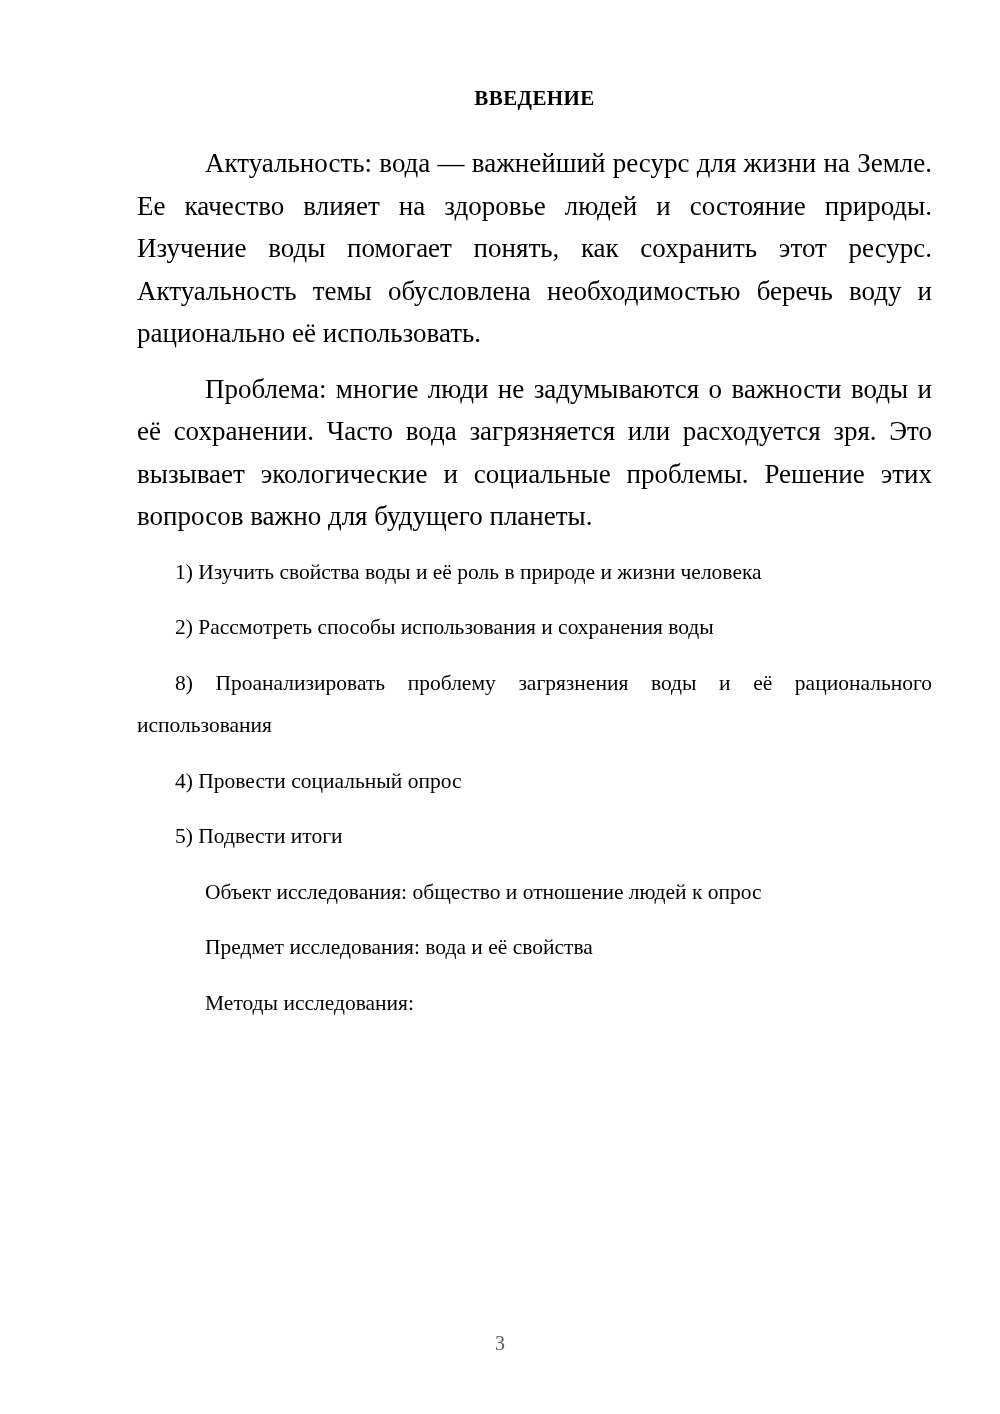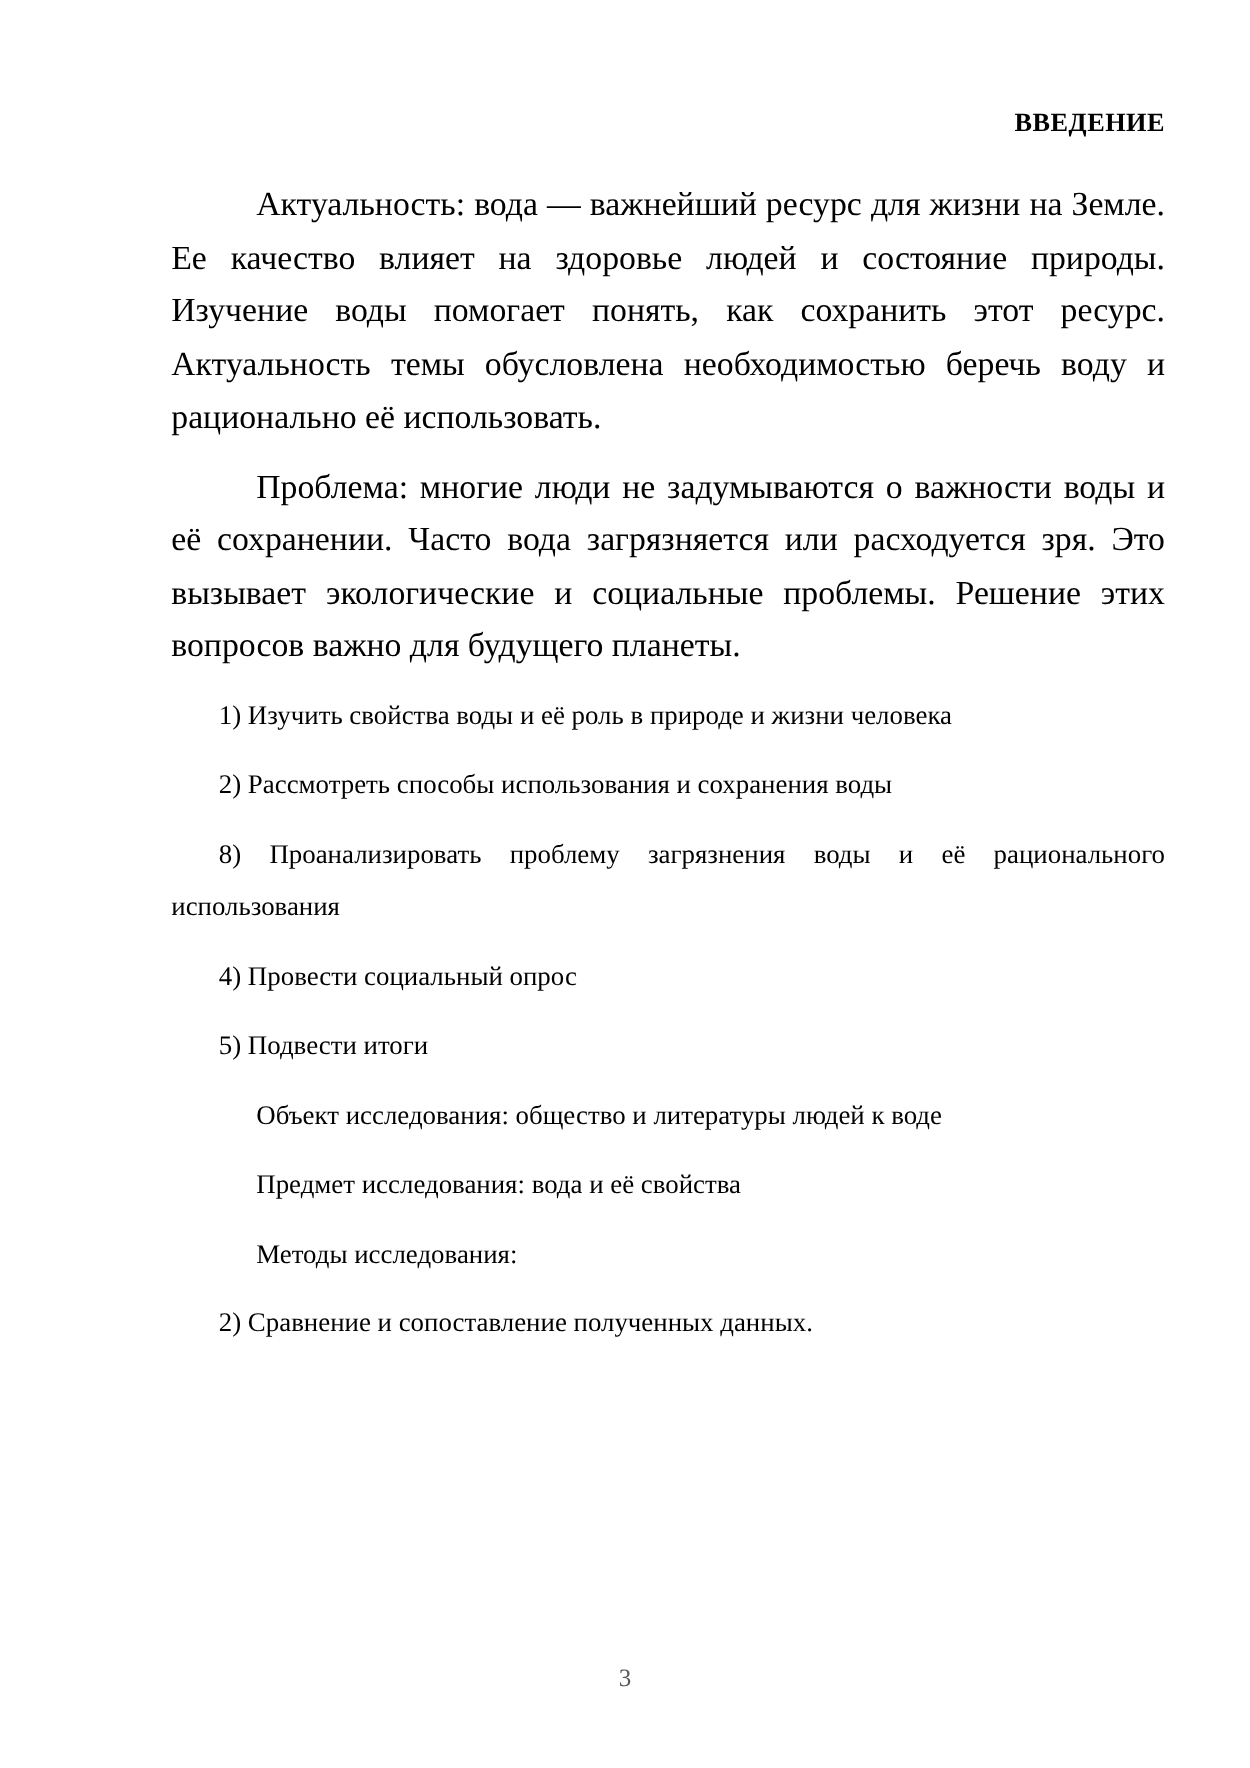--- a/index.html
+++ b/index.html
@@ -24,21 +24,21 @@
   }
   .content {
     position: absolute;
     left: 137px;
     top: 88px;
     width: 795px;
   }
   .doc-title {
     font-size: 21px;
     font-weight: bold;
-    text-align: right;
+    text-align: center;
     letter-spacing: 0.4px;
     line-height: 1.0;
     margin: 0 0 33px 0;
   }
   p.para {
     font-size: 27px;
     line-height: 42.5px;
     text-align: justify;
     text-justify: inter-word;
     margin: 0 0 0 0;
@@ -112,35 +112,32 @@
 
     <div class="block">
       <p class="numitem plain">4) Провести социальный опрос</p>
     </div>
 
     <div class="block">
       <p class="numitem plain">5) Подвести итоги</p>
     </div>
 
     <div class="block">
-      <p class="lead">Объект исследования: общество и литературы людей к воде</p>
+      <p class="lead">Объект исследования: общество и отношение людей к опрос</p>
     </div>
 
     <div class="block">
       <p class="lead">Предмет исследования: вода и её свойства</p>
     </div>
 
 
     <div class="block">
       <p class="lead">Методы исследования:</p>
     </div>
 
 
-    <div class="block">
-      <p class="numitem plain">2) Сравнение и сопоставление полученных данных.</p>
-    </div>
 
 
   </div>
 
   <div class="page-number">3</div>
 
 </div>
 
 </body></html>

